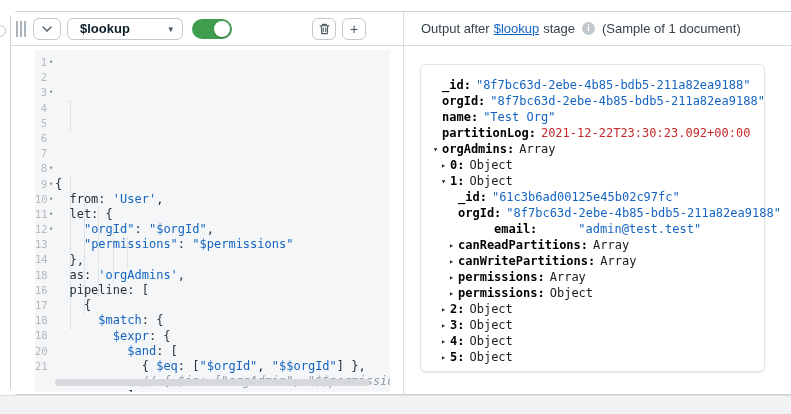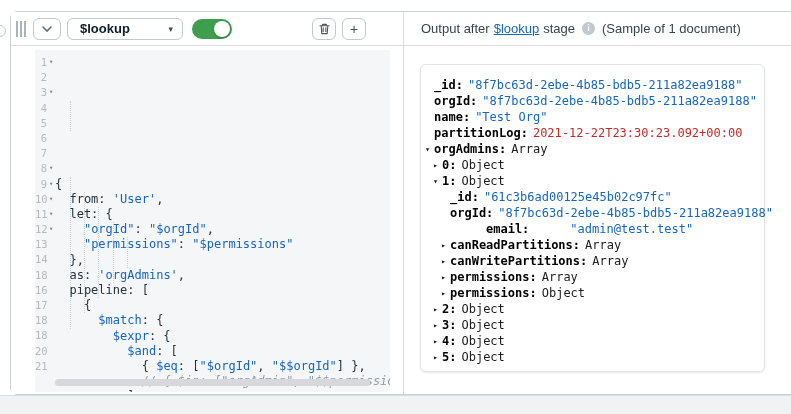--- a/index.html
+++ b/index.html
@@ -55,21 +55,21 @@
     background:#d6d8db; cursor:pointer; z-index:2; }
 
   
   .title-link { color:var(--blue); text-decoration:underline; cursor:pointer; margin:0 4px; }
   .title-word { margin-right:4px; }
   .info-icon { display:inline-block; width:13px; height:13px; border-radius:50%; background:#c1c9ce;
     color:#fff; font-size:9px; font-weight:bold; line-height:13px; text-align:center; margin:0 7px 0 3px; cursor:pointer; }
   .right-body { flex:1; position:relative; background:#fff; min-width:0; }
   .doc-card { position:absolute; left:16px; top:18px; width:345px; height:308px; background:#fff;
     border:1px solid #e2e5e8; border-radius:6px; box-shadow:0 1px 2px rgba(0,0,0,.09);
-    padding:12px 0 0 4px; overflow:visible; }
+    padding:12px 0 0 12px; overflow:visible; }
   .doc-row { display:flex; height:16px; line-height:16px; font-family:"DejaVu Sans Mono",monospace;
     font-size:12px; white-space:nowrap; }
   .doc-row .arrow { width:9px; flex:none; font-size:8.5px; color:#1b1b1b; cursor:pointer; }
   .doc-row .k { font-weight:bold; color:#000; }
   .doc-row .v { margin-left:5px; }
   .v-string { color:var(--blue); }
   .v-date { color:var(--red); }
   .v-type { color:#1b1b1b;text-align:right; }
 
   .bottom-strip { position:absolute; left:0; top:395px; width:791px; height:19px;

